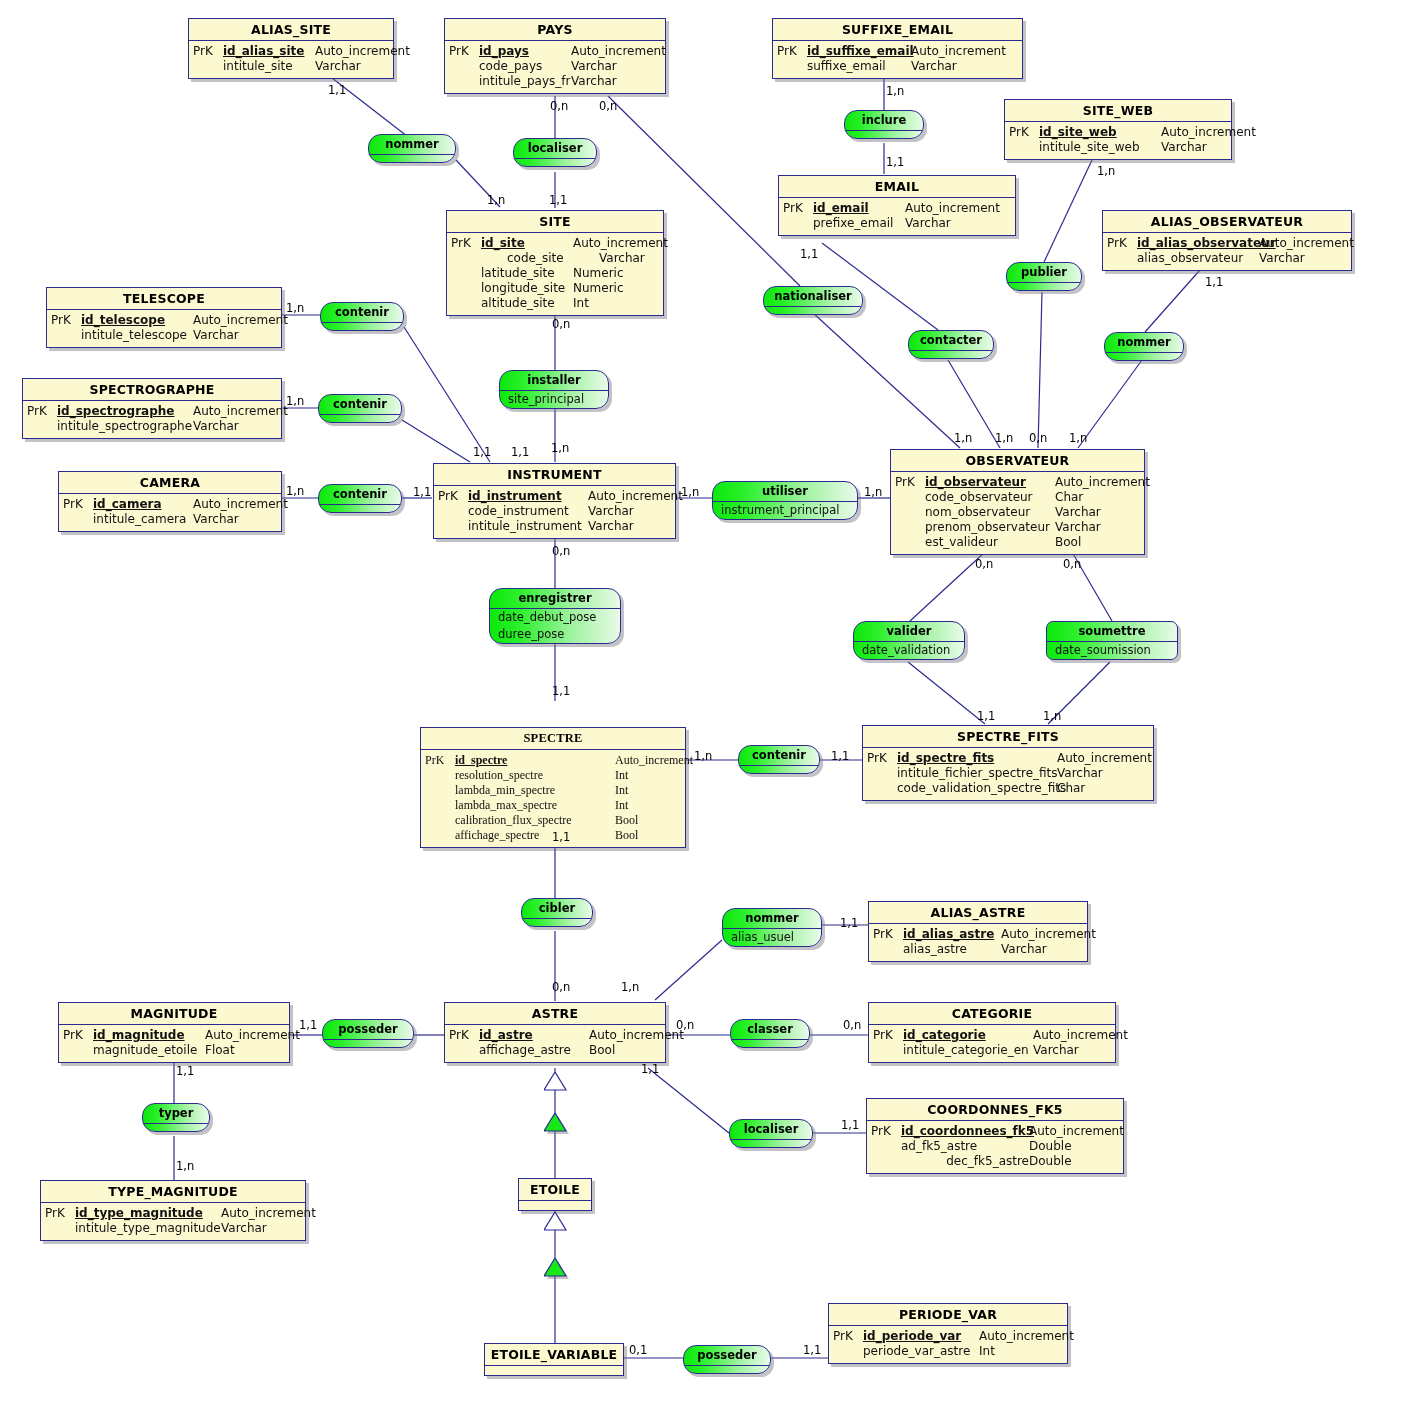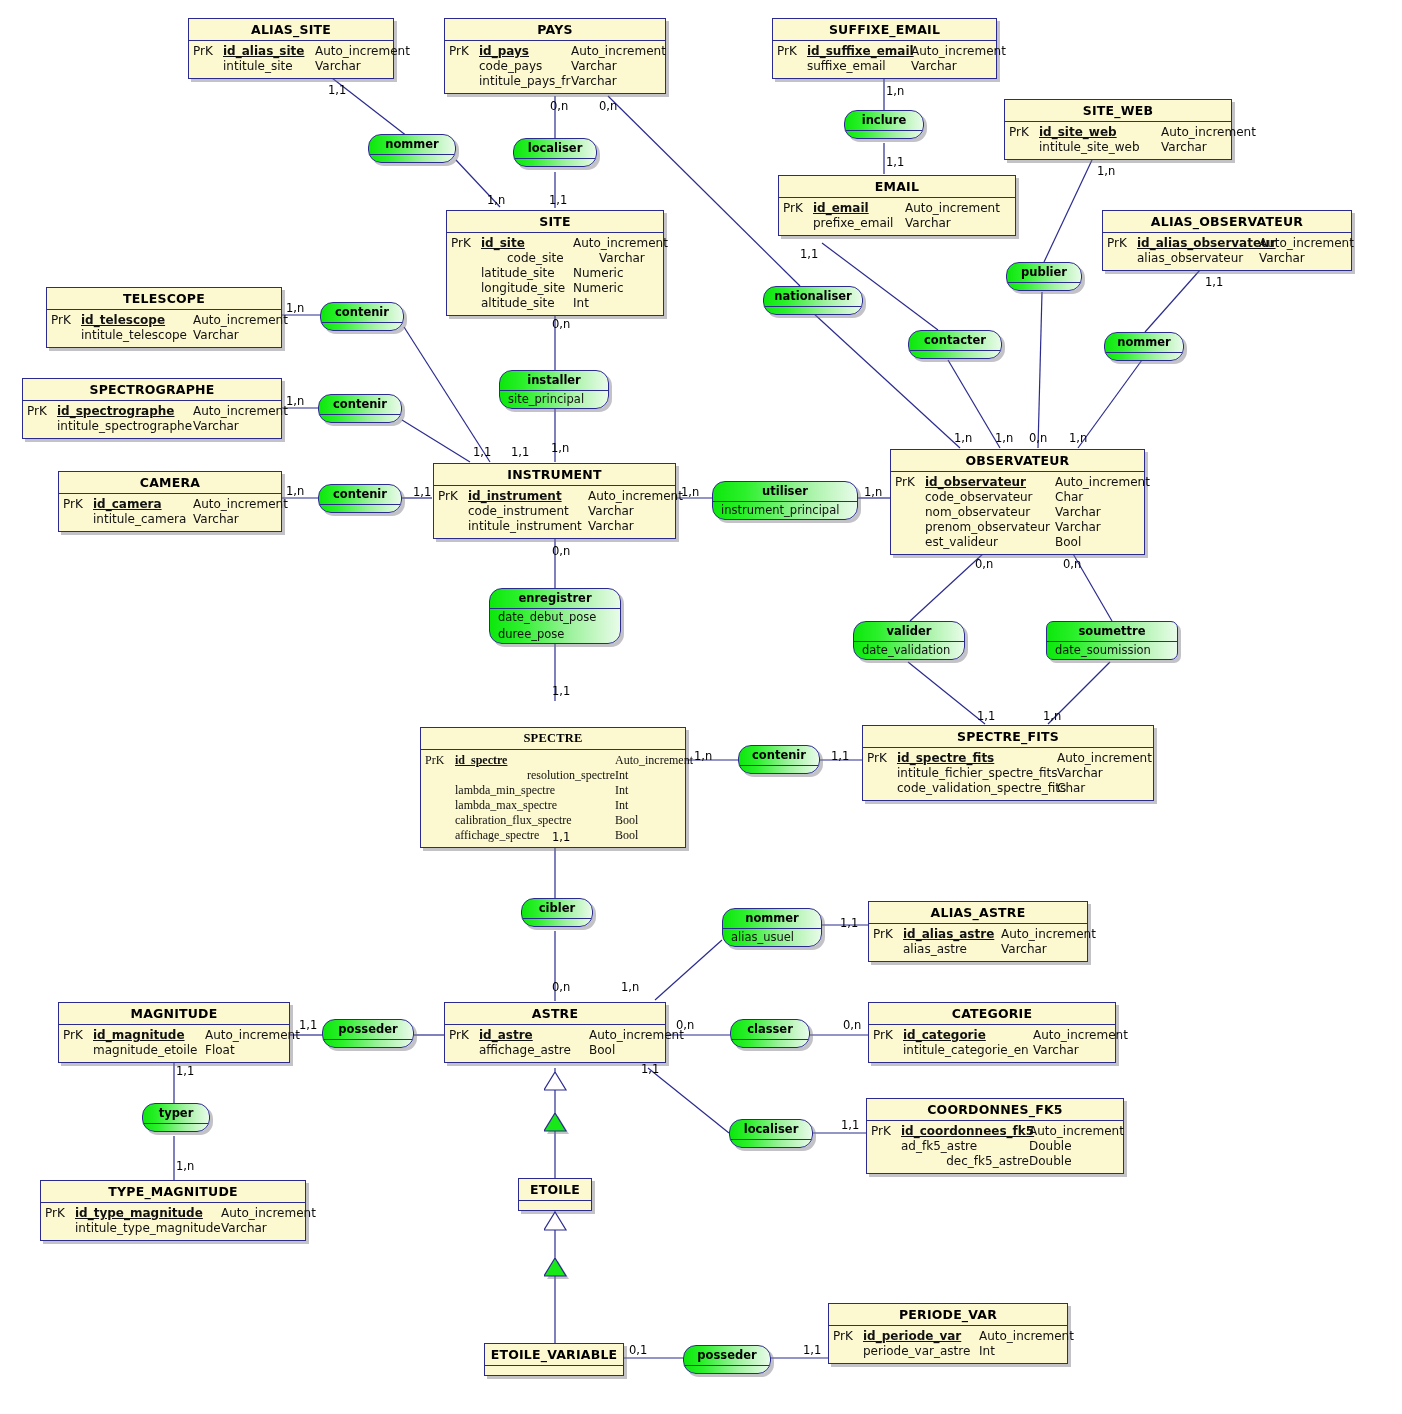--- a/index.html
+++ b/index.html
@@ -119,21 +119,21 @@
             <span class="nm" style="width: 92px;">code_pays</span>
             <span class="ty">Varchar</span>
           </div>
           <div class="attr">
             <span class="pk"></span>
             <span class="nm" style="width: 92px;">intitule_pays_fr</span>
             <span class="ty">Varchar</span>
           </div>
         </div>
       </div>
-      <div class="entity" style="left: 772px; top: 18px; width: 225px;">
+      <div class="entity" style="left: 772px; top: 18px; width: 251px;">
         <div class="ehead">SUFFIXE_EMAIL</div>
         <div class="ebody">
           <div class="attr key">
             <span class="pk">PrK</span>
             <span class="nm" style="width: 104px;">id_suffixe_email</span>
             <span class="ty">Auto_increment</span>
           </div>
           <div class="attr">
             <span class="pk"></span>
             <span class="nm" style="width: 104px;">suffixe_email</span>
@@ -314,21 +314,21 @@
       <div class="entity" style="left: 420px; top: 727px; width: 266px; font-family: Liberation Serif, serif;">
         <div class="ehead">SPECTRE</div>
         <div class="ebody">
           <div class="attr key">
             <span class="pk">PrK</span>
             <span class="nm" style="width: 160px;">id_spectre</span>
             <span class="ty">Auto_increment</span>
           </div>
           <div class="attr">
             <span class="pk"></span>
-            <span class="nm" style="width: 160px; text-align: right;">resolution_spectre</span>
+            <span class="nm" style="width: 160px;">resolution_spectre</span>
             <span class="ty">Int</span>
           </div>
           <div class="attr">
             <span class="pk"></span>
             <span class="nm" style="width: 160px;">lambda_min_spectre</span>
             <span class="ty">Int</span>
           </div>
           <div class="attr">
             <span class="pk"></span>
             <span class="nm" style="width: 160px;">lambda_max_spectre</span>
@@ -511,21 +511,21 @@
         <div class="rstub"></div>
       </div>
       <div class="rel noattr" style="left: 763px; top: 286px; width: 100px;">
         <div class="rhead">nationaliser</div>
         <div class="rstub"></div>
       </div>
       <div class="rel noattr" style="left: 1006px; top: 262px; width: 76px;">
         <div class="rhead">publier</div>
         <div class="rstub"></div>
       </div>
-      <div class="rel noattr" style="left: 908px; top: 330px; width: 94px;">
+      <div class="rel noattr" style="left: 908px; top: 330px; width: 86px;">
         <div class="rhead">contacter</div>
         <div class="rstub"></div>
       </div>
       <div class="rel noattr" style="left: 1104px; top: 332px; width: 80px;">
         <div class="rhead">nommer</div>
         <div class="rstub"></div>
       </div>
       <div class="rel" style="left: 499px; top: 370px; width: 110px;">
         <div class="rhead">installer</div>
         <div class="rfoot">site_principal</div>

